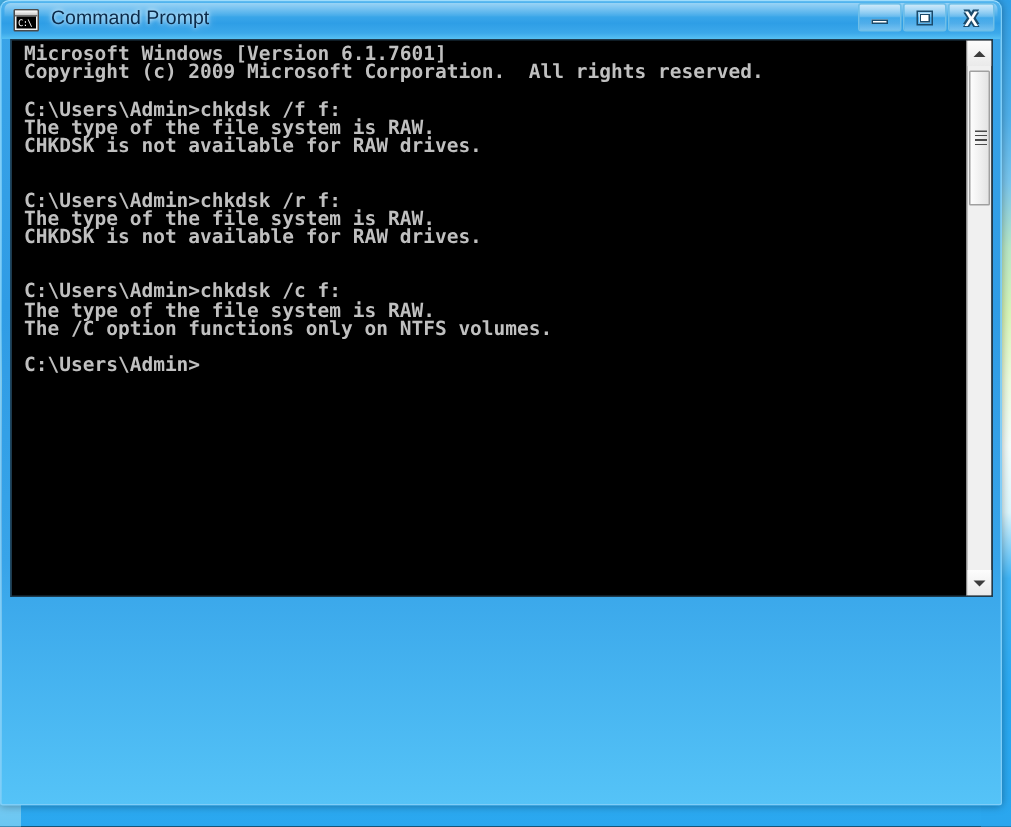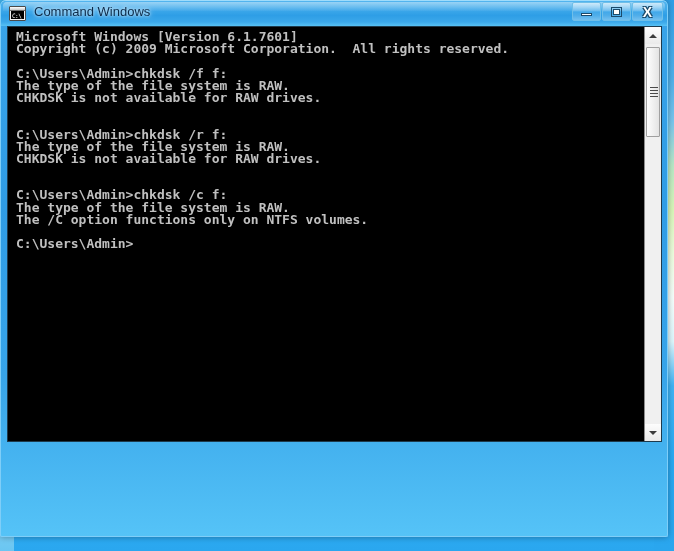--- a/index.html
+++ b/index.html
@@ -201,21 +201,21 @@
     text-shadow: 1px 1px 0 #1b4a6b, -1px -1px 0 #1b4a6b, 1px -1px 0 #1b4a6b, -1px 1px 0 #1b4a6b;
     font-family: "Liberation Sans", sans-serif;
   }
 
   
   #console-area {
     position: absolute;
     left: 6px;
     top: 25px;
     width: 655px;
-    height: 416px;
+    height: 372px;
     background: #000;
     box-sizing: border-box;
     border: 1px solid #1e3a4d;
     overflow: hidden;
   }
   #console-text {
     position: absolute;
     left: 8px;
     top: 4px;
     right: 22px;
@@ -293,21 +293,21 @@
 <div id="cmd-window">
 
   <div id="titlebar">
     <div id="titlebar-highlight"></div>
 
     <div id="app-icon">
       <div class="icon-titlestrip"></div>
       <div class="icon-screen">C:\</div>
     </div>
 
-    <div id="window-title">Command Windows</div>
+    <div id="window-title">Command Prompt</div>
 
     <div id="window-buttons">
       <div class="winbtn">
         <div class="glyph-min"></div>
       </div>
       <div class="winbtn">
         <div class="glyph-max"></div>
       </div>
       <div class="winbtn close">
         <div class="glyph-close">X</div>

